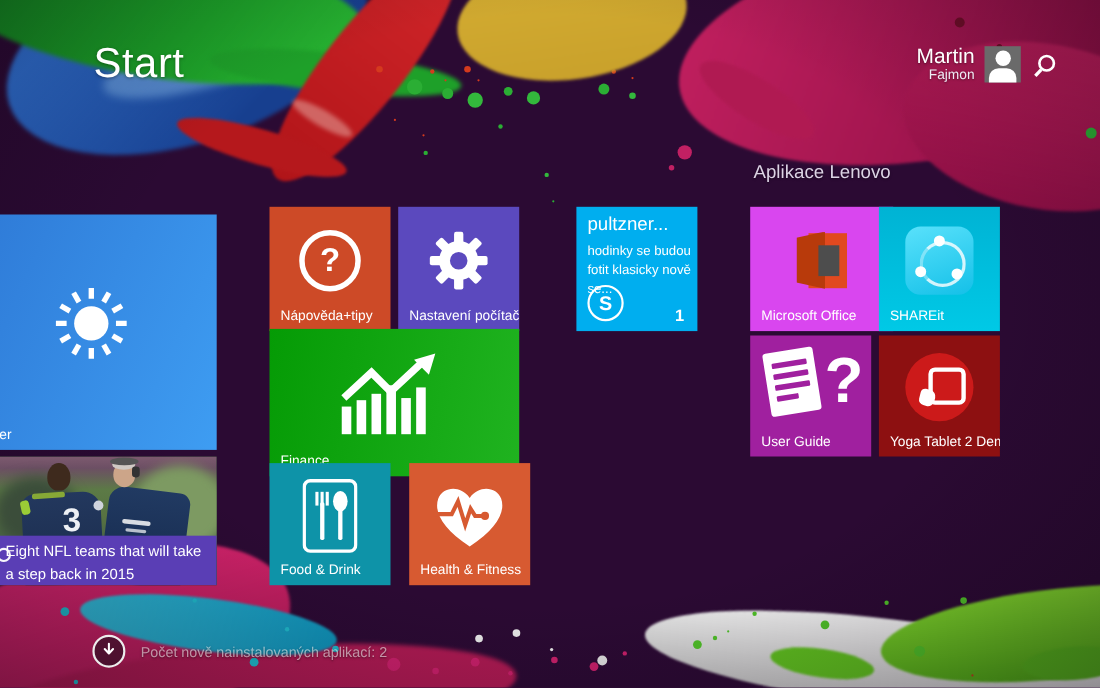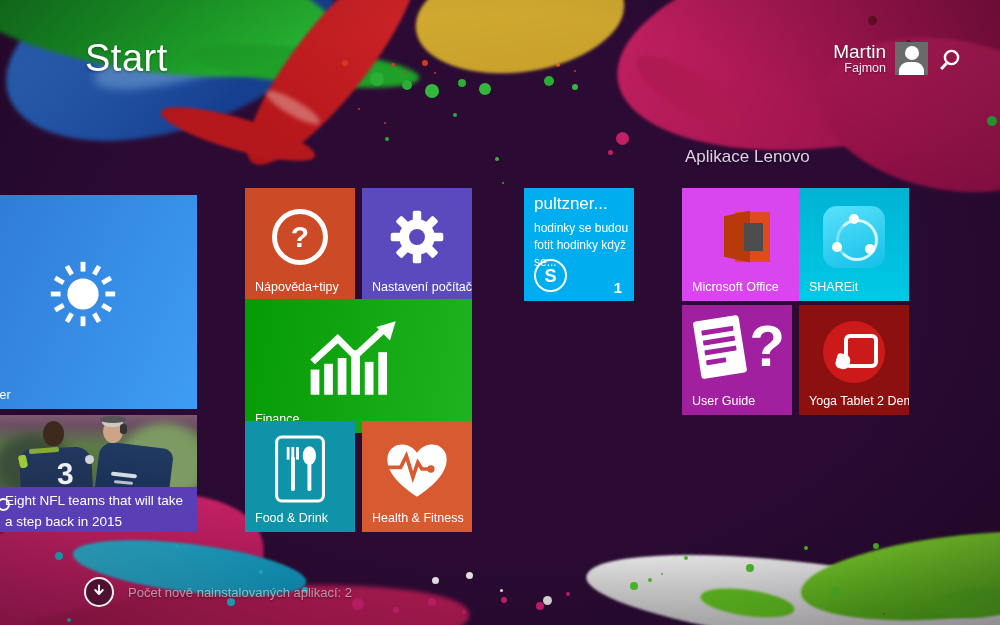--- a/index.html
+++ b/index.html
@@ -243,34 +243,34 @@
         <rect x="27" y="15" width="3.6" height="16"></rect>
         <rect x="20.5" y="27" width="5" height="44" rx="2"></rect>
         <ellipse cx="44" cy="26" rx="8.5" ry="12"></ellipse>
         <rect x="41.5" y="34" width="5" height="37" rx="2"></rect>
       </g>
     </svg>
   </div>
   <span class="label">Food &amp; Drink</span>
 </div>
 
-<div class="tile" style="left:362px;top:411px;width:110px;height:111px;background:#D75A31;">
+<div class="tile" style="left:372px;top:411px;width:110px;height:111px;background:#D75A31;">
   <div class="icon-center">
     <svg width="72" height="64" viewBox="0 0 88 76">
       <path d="M44 72 C14 52 4 34 9 19 C14 6 33 3 44 18 C55 3 74 6 79 19 C84 34 74 52 44 72 Z" fill="#fff"></path>
       <polyline points="4,36 24,36 31,22 39,48 45,30 50,38 61,38" stroke="#D75A31" stroke-width="4.5" fill="none"></polyline>
       <circle cx="61" cy="38" r="4.5" fill="#D75A31"></circle>
     </svg>
   </div>
   <span class="label">Health &amp; Fitness</span>
 </div>
 
 <div class="tile" style="left:524px;top:178px;width:110px;height:113px;background:#00AEEF;">
   <div class="sk-title">pultzner...</div>
-  <div class="sk-msg">hodinky se budou fotit hodinky když se...</div>
+  <div class="sk-msg">hodinky se budou fotit klasicky nově se...</div>
   <div class="sk-icon">
     <span>S</span>
   </div>
   <div class="sk-badge">1</div>
 </div>
 
 <div class="group-heading" style="left:685px;top:147px;">Aplikace Lenovo</div>
 
 <div class="tile" style="left:682px;top:178px;width:130px;height:113px;background:#d946ef;">
   <div class="icon-center">

